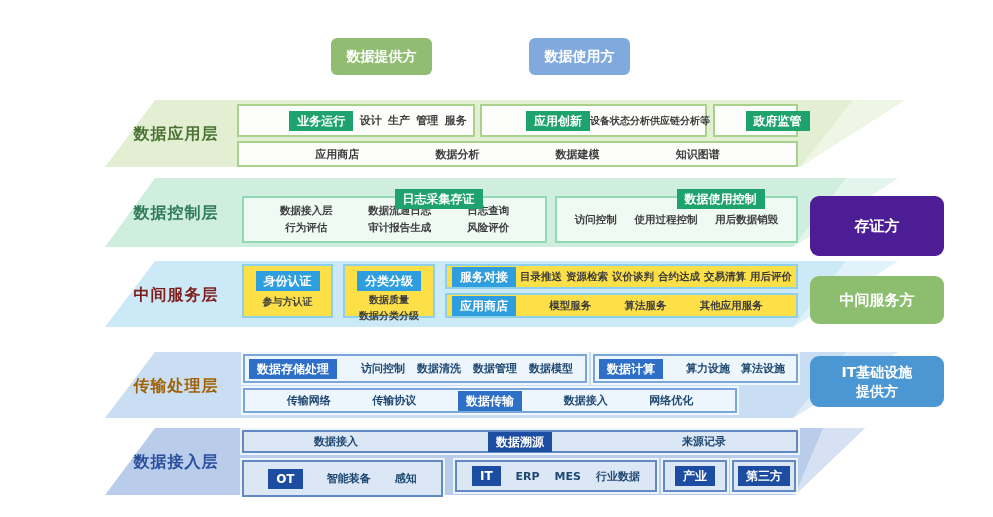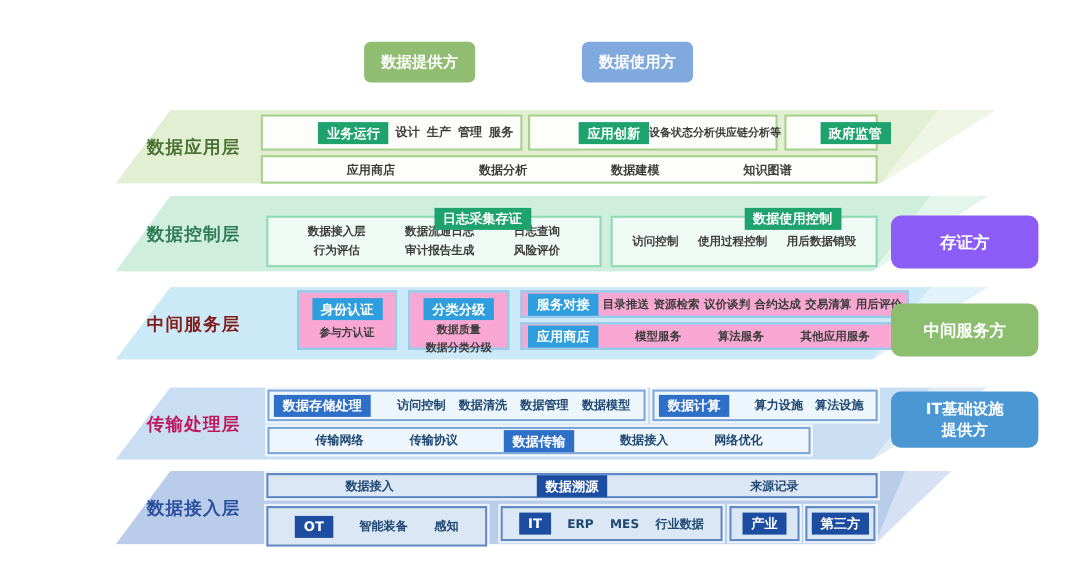--- a/index.html
+++ b/index.html
@@ -24,28 +24,28 @@
   #band5{top:428px;width:760px;height:67px;background:#b9cdea;
          clip-path:polygon(50px 0,100% 0,calc(100% - 70px) 100%,0 100%);}
   #band5 .fold{clip-path:polygon(calc(100% - 42px) 0,100% 0,calc(100% - 70px) 100%);}
 
   
   .layer-label{position:absolute;left:124px;width:104px;text-align:center;
                font-weight:bold;font-size:16px;letter-spacing:1px;z-index:2;}
   #label1{top:124px;color:#4a7232;}
   #label2{top:203px;color:#2f7a57;}
   #label3{top:285px;color:#7f1d1d;text-align:center;}
-  #label4{top:376px;color:#be185d;}
+  #label4{top:376px;color:#a16207;}
   #label5{top:452px;color:#2a4f9e;}
 
   
   .box{position:absolute;box-sizing:border-box;display:flex;align-items:center;z-index:2;}
   .gbox{background:#fdfefb;border:2px solid #a9d18e;}
   .mbox{background:#effaf4;border:2px solid #8fd9b5;}
-  .cbox{background:#f9a8d4;border:2px solid #8ecfeb;margin-left:28px;}
+  .cbox{background:#fde047;border:2px solid #8ecfeb;}
   .bbox{background:#eef6fd;border:2px solid #7ba6d9;outline:2px solid rgba(255,255,255,.75);gap:12px;}
   .nbox{background:#dce7f6;border:2px solid #6189c4;outline:2px solid rgba(255,255,255,.75);}
 
   .badge{color:#fff;font-weight:bold;font-size:12px;line-height:1.5;padding:1px 8px;white-space:nowrap;}
   .badge.green{background:#1ea36f;margin-left:44px;}
   .badge.blue{background:#2f9ede;}
   .badge.mblue{background:#2e6fc8;}
   .badge.navy{background:#1d4da0;}
 
   .itm{font-size:11px;font-weight:bold;color:#3d3d3d;white-space:nowrap;}
@@ -88,21 +88,21 @@
 
   
   .topbtn{position:absolute;top:38px;width:101px;height:37px;border-radius:6px;display:flex;
           align-items:center;justify-content:center;color:#fff;font-weight:bold;font-size:14px;z-index:3;}
   #btn-provider{left:331px;background:#90bd71;}
   #btn-consumer{left:529px;background:#80a9dd;}
 
   
   .sidecard{position:absolute;left:810px;width:134px;border-radius:9px;display:flex;flex-direction:column;
             align-items:center;justify-content:center;color:#fff;font-weight:bold;font-size:15px;z-index:5;}
-  #card-evidence{top:196px;height:48px;background:#8b5cf6;font-family:Liberation Mono, monospace;}
+  #card-evidence{top:196px;height:60px;background:#4c1d95;font-family:Liberation Mono, monospace;}
   #card-mid{top:276px;height:48px;background:#8dbe70;}
   #card-it{top:356px;height:51px;background:#4b97d3;font-size:14px;line-height:1.35;}
 </style>
 </head>
 <body>
 
 <div class="stage">
 
   <div class="topbtn" id="btn-provider">数据提供方</div>
   <div class="topbtn" id="btn-consumer">数据使用方</div>

